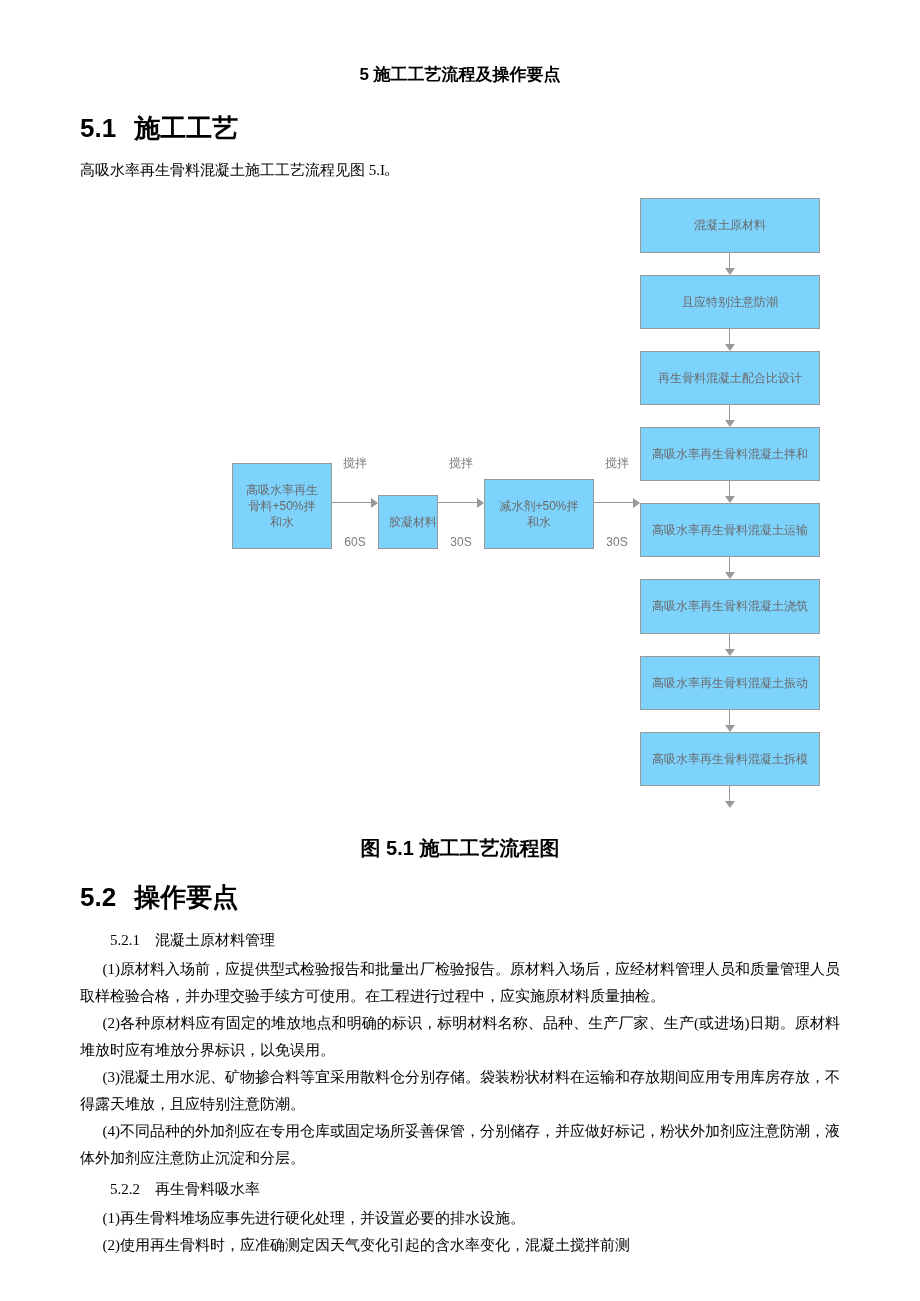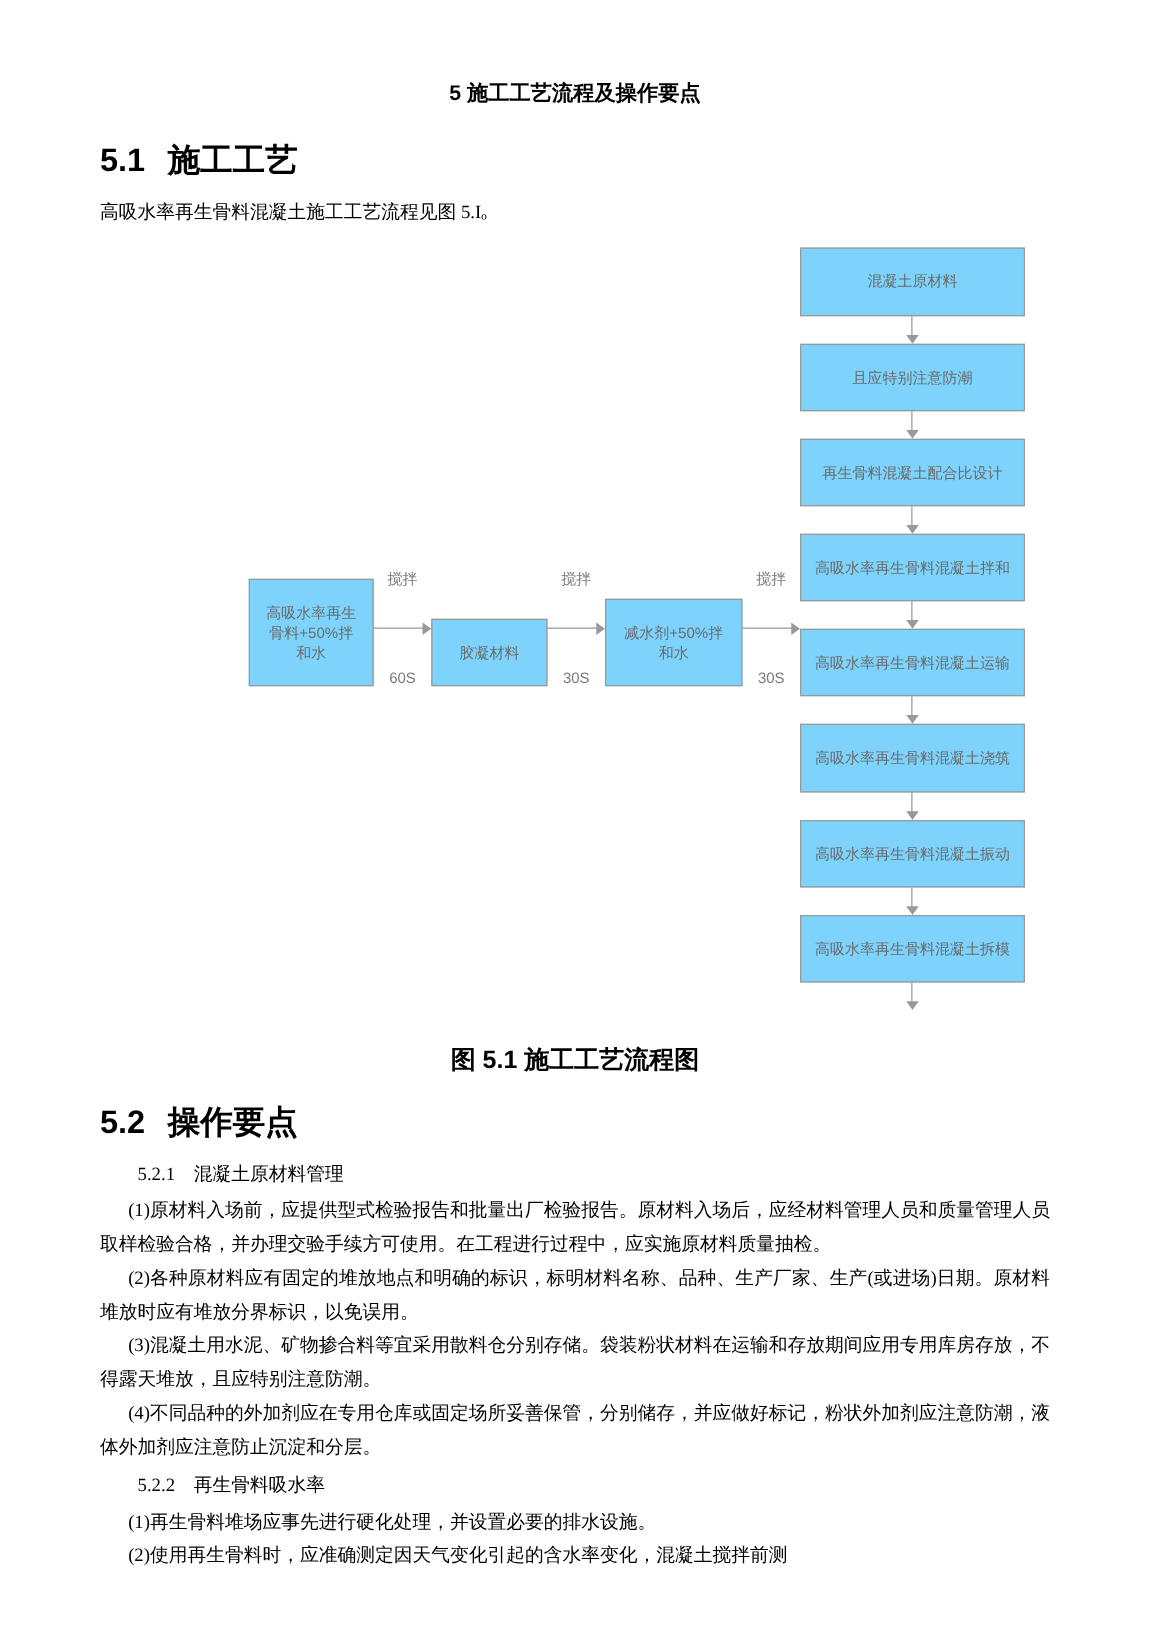--- a/index.html
+++ b/index.html
@@ -57,21 +57,21 @@
     color: #6a6a6a;
     font-family: "Microsoft YaHei", sans-serif;
     text-align: center;
     line-height: 1.35;
     background: #7dd3fc;
     box-sizing: border-box;
     white-space: nowrap;
   }
   .rnode { width: 180px; }
   .lnode1 { width: 100px; white-space: normal; }
-  .lnode2 { width: 93px; }
+  .lnode2 { width: 60px; }
   .lnode3 { width: 110px; white-space: normal; }
   .harrow {
     display: flex;
     flex-direction: column;
     align-items: center;
     justify-content: center;
     width: 46px;
     font-size: 12px;
     color: #7a7a7a;
     font-family: "Microsoft YaHei", sans-serif;

